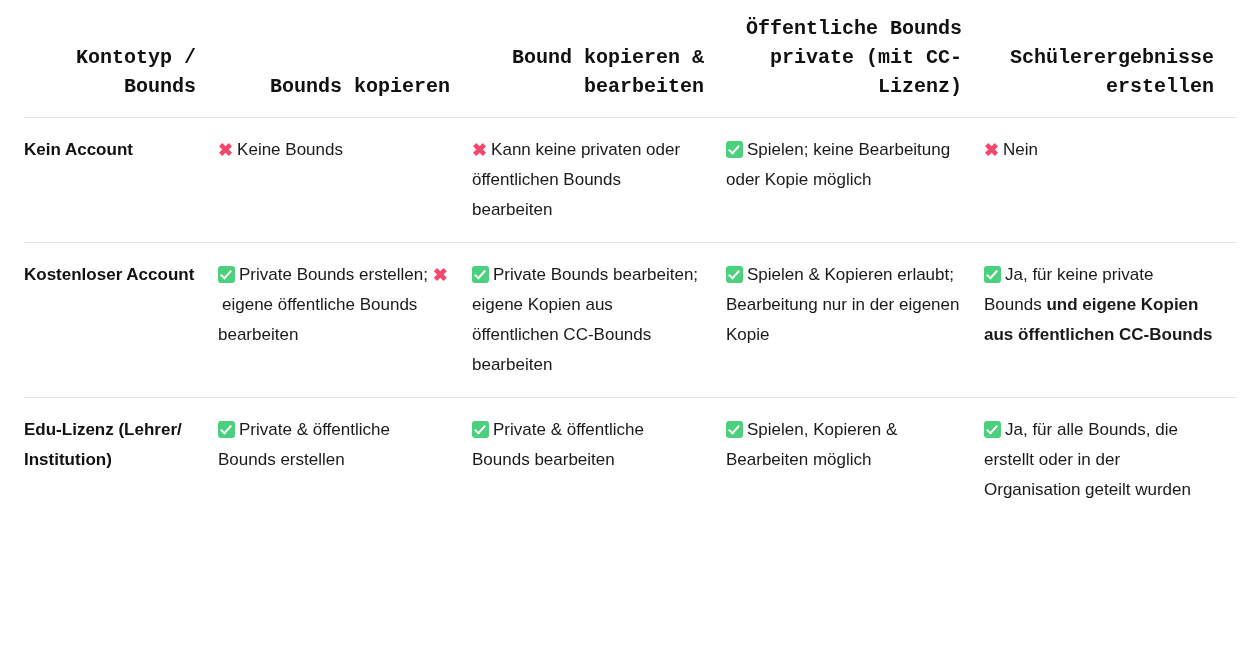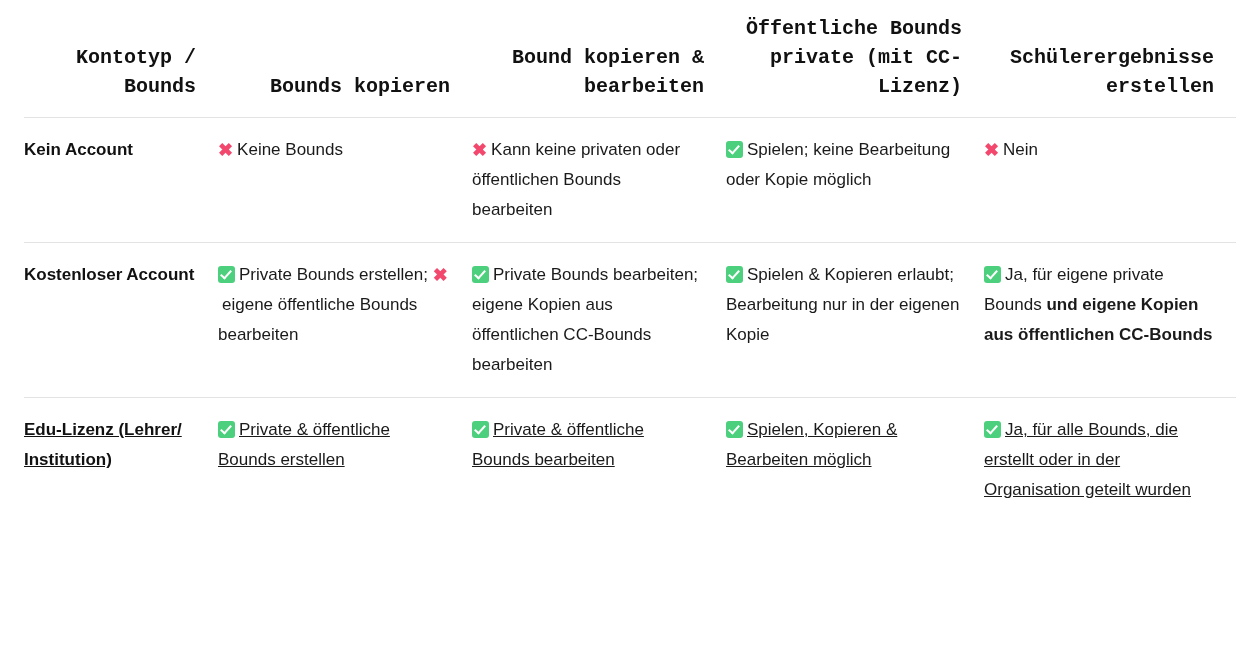--- a/index.html
+++ b/index.html
@@ -45,21 +45,20 @@
     vertical-align: top;
     font-size: 17px;
     line-height: 1.75;
     color: #1a1a1a;
     padding: 17px 22px 18px 0;
     border-bottom: 1px solid #e3e3e3;
     margin-left: 14px;
   }
   tbody tr:last-child td {
     border-bottom: none;
-    text-decoration: underline;
   }
   tbody td.rowhead {
     font-weight: bold;
     color: #111111;
   }
   .mark {
     font-size: 16px;
     line-height: 1;
     display: inline-block;
     vertical-align: -1px;
@@ -137,21 +136,21 @@
         <td>
           <span class="mark ok"></span><span class="sp"></span><span class="cell-text">Private Bounds erstellen; </span><span class="mark x">✖</span><span class="sp"></span><span class="cell-text">eigene öffentliche Bounds bearbeiten</span>
         </td>
         <td>
           <span class="mark ok"></span><span class="sp"></span><span class="cell-text">Private Bounds bearbeiten; eigene Kopien aus öffentlichen CC-Bounds bearbeiten</span>
         </td>
         <td>
           <span class="mark ok"></span><span class="sp"></span><span class="cell-text">Spielen &amp; Kopieren erlaubt; Bearbeitung nur in der eigenen Kopie</span>
         </td>
         <td>
-          <span class="mark ok"></span><span class="sp"></span><span class="cell-text">Ja, für eigene private Bounds </span><b>und eigene Kopien aus öffentlichen CC-Bounds</b>
+          <span class="mark ok"></span><span class="sp"></span><span class="cell-text">Ja, für keine private Bounds </span><b>und eigene Kopien aus öffentlichen CC-Bounds</b>
         </td>
       </tr>
 
       <tr>
         <td class="rowhead">Edu-Lizenz (Lehrer/ Institution)</td>
         <td>
           <span class="mark ok"></span><span class="sp"></span><span class="cell-text">Private &amp; öffentliche Bounds erstellen</span>
         </td>
         <td>
           <span class="mark ok"></span><span class="sp"></span><span class="cell-text">Private &amp; öffentliche Bounds bearbeiten</span>

